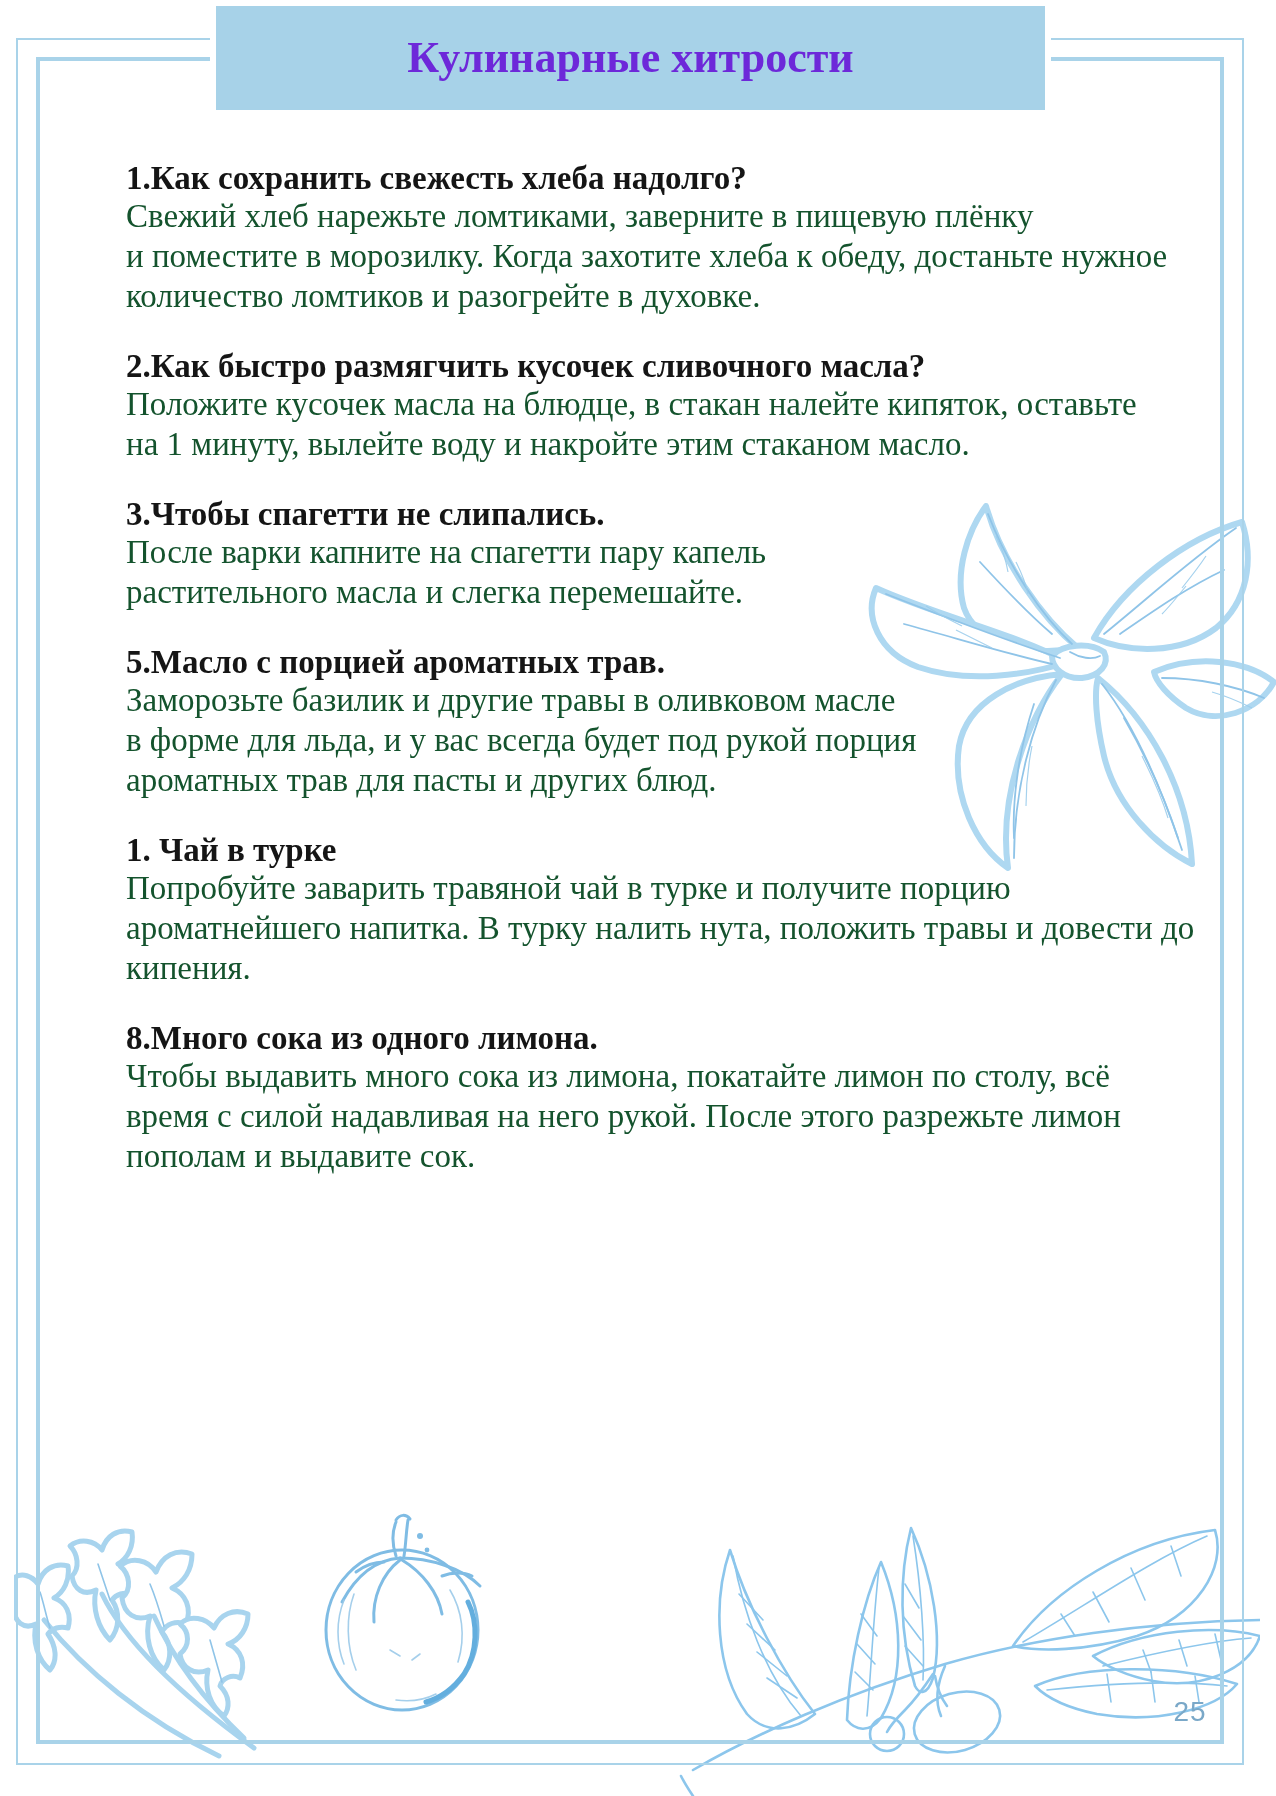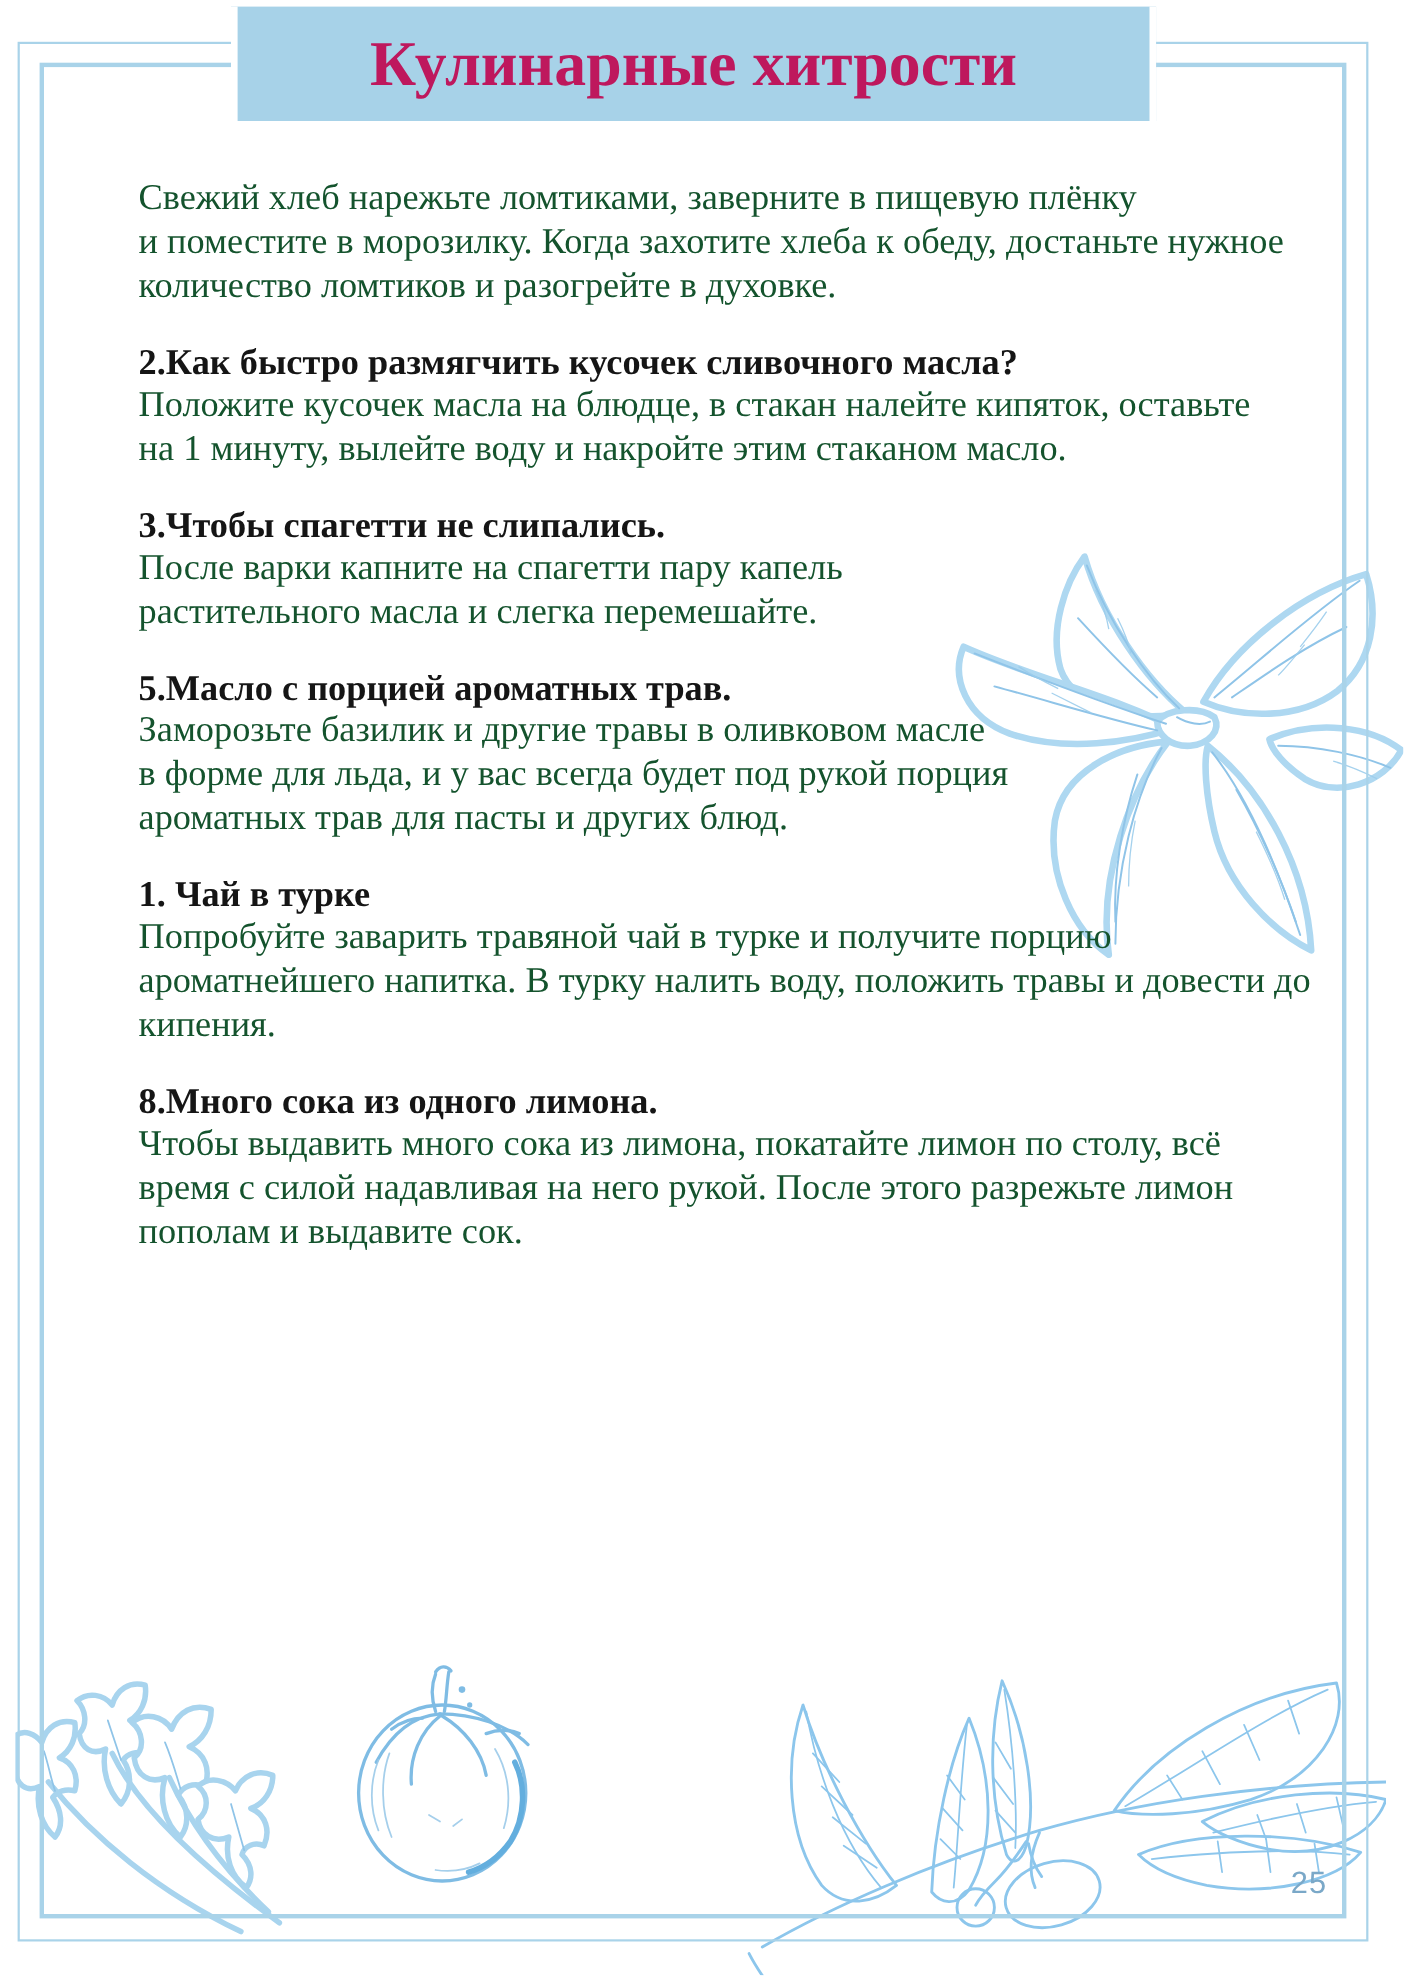--- a/index.html
+++ b/index.html
@@ -30,22 +30,22 @@
     position:absolute;left:210px;top:6px;
     width:829px;height:104px;
     background:#a7d2e8;
     border-left:6px solid #ffffff;
     border-right:6px solid #ffffff;
     z-index:12;
     display:flex;align-items:center;justify-content:center;
   }
   .banner h1{
     margin:15px;
-    font-size:58px;line-height:104px;
-    font-weight:700;color:#be185d;
+    font-size:44px;line-height:104px;
+    font-weight:700;color:#6d28d9;
     letter-spacing:0px;white-space:nowrap;
   }
   
   .content{
     position:absolute;left:126px;top:160px;
     width:1130px;z-index:6;
   }
   .tip h2{
     margin:32px 0 0 0;
     font-size:33px;line-height:36px;
@@ -205,20 +205,21 @@
 
   <div class="frame-outer"></div>
   <div class="frame-inner"></div>
 
   <div class="banner">
     <h1>Кулинарные хитрости</h1>
   </div>
 
   <div class="content">
     <section class="tip">
+      <h2>1.Как сохранить свежесть хлеба надолго?</h2>
       <p>Свежий хлеб нарежьте ломтиками, заверните в пищевую плёнку
 и поместите в морозилку. Когда захотите хлеба к обеду, достаньте нужное
 количество ломтиков и разогрейте в духовке.</p>
     </section>
     <section class="tip">
       <h2>2.Как быстро размягчить кусочек сливочного масла?</h2>
       <p>Положите кусочек масла на блюдце, в стакан налейте кипяток, оставьте
 на 1 минуту, вылейте воду и накройте этим стаканом масло.</p>
     </section>
     <section class="tip">
@@ -228,21 +229,21 @@
     </section>
     <section class="tip">
       <h2>5.Масло с порцией ароматных трав.</h2>
       <p>Заморозьте базилик и другие травы в оливковом масле
 в форме для льда, и у вас всегда будет под рукой порция
 ароматных трав для пасты и других блюд.</p>
     </section>
     <section class="tip">
       <h2>1. Чай в турке</h2>
       <p>Попробуйте заварить травяной чай в турке и получите порцию
-ароматнейшего напитка. В турку налить воду, положить травы и довести до
+ароматнейшего напитка. В турку налить нута, положить травы и довести до
 кипения.</p>
     </section>
     <section class="tip">
       <h2>8.Много сока из одного лимона.</h2>
       <p>Чтобы выдавить много сока из лимона, покатайте лимон по столу, всё
 время с силой надавливая на него рукой. После этого разрежьте лимон
 пополам и выдавите сок.</p>
     </section>
   </div>
 

